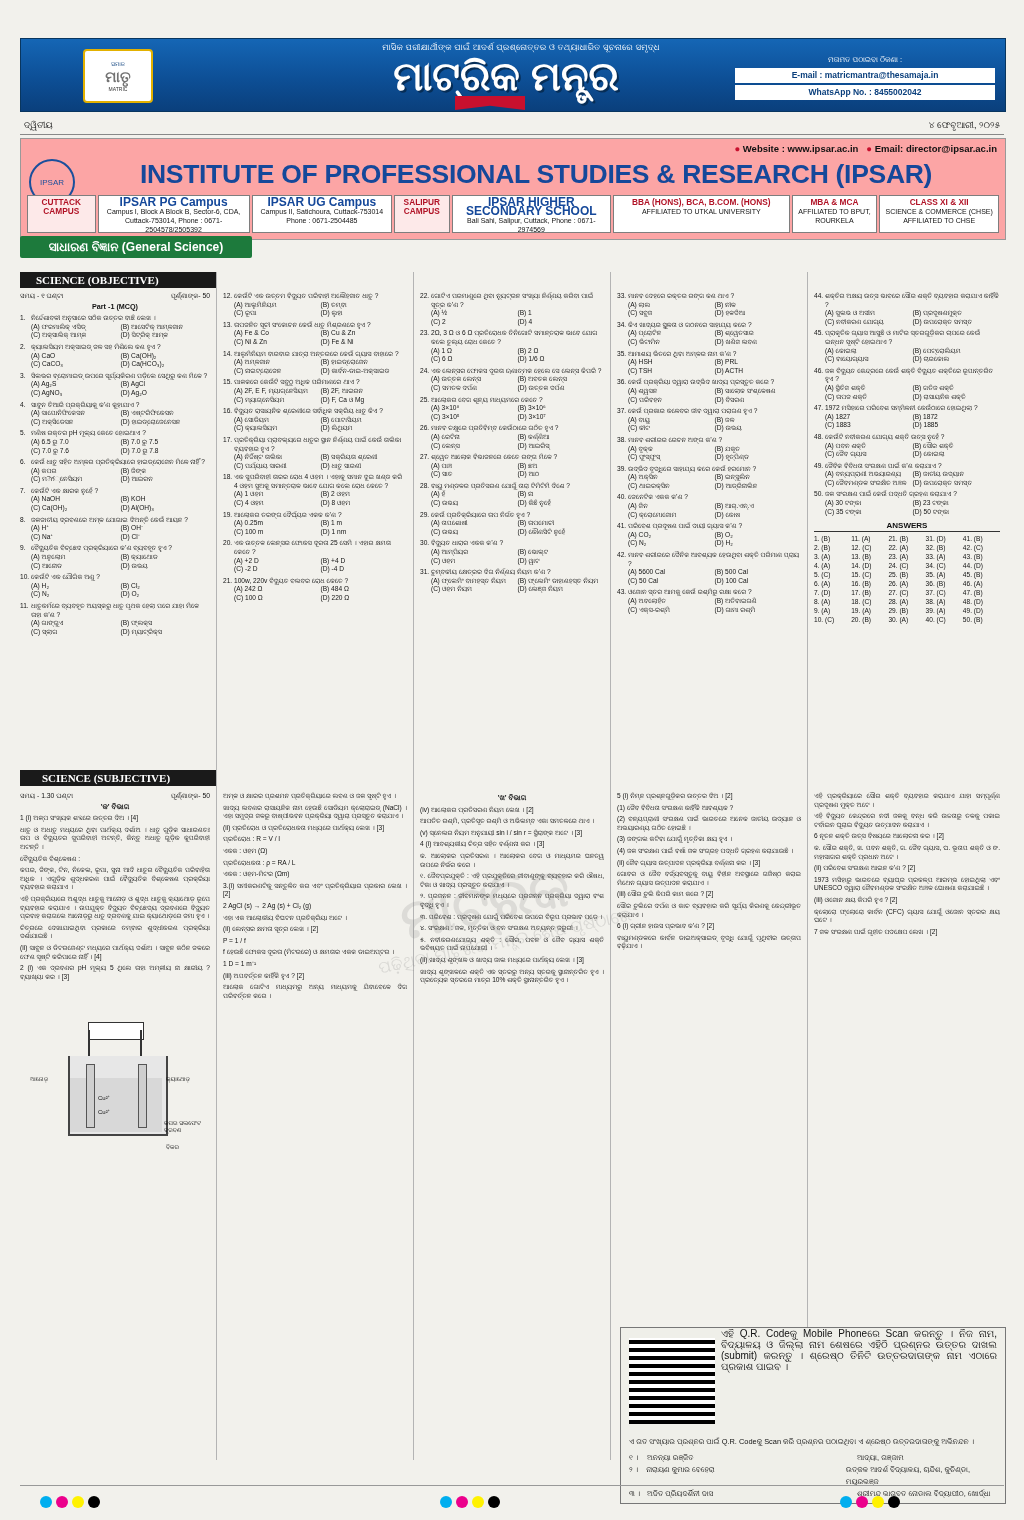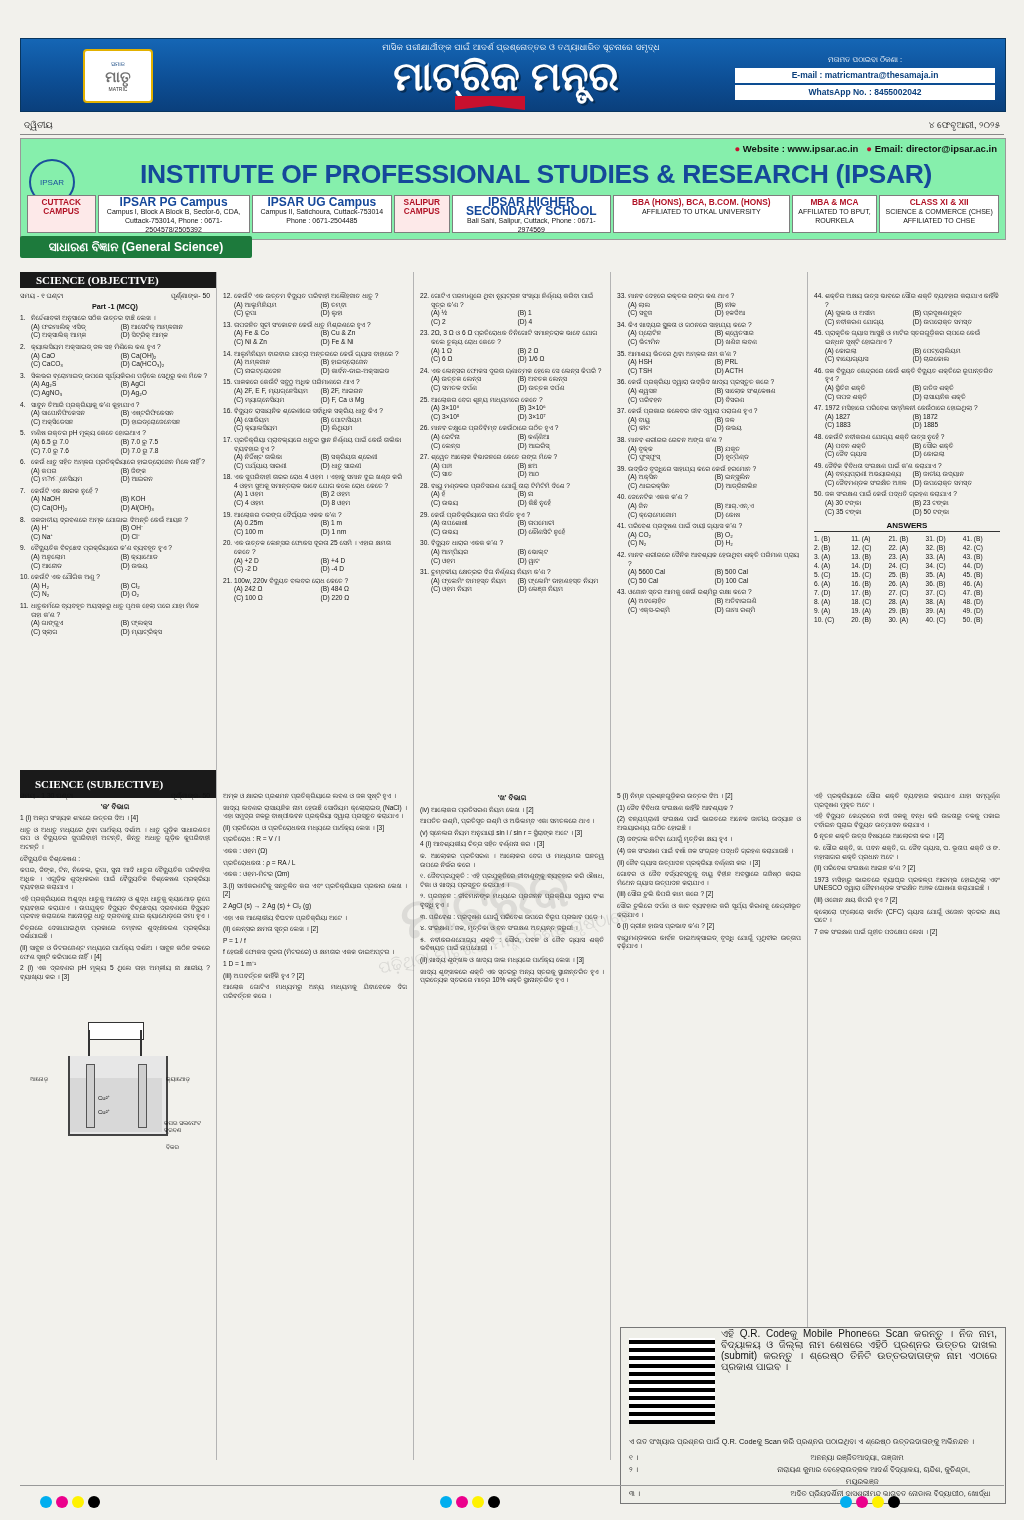--- a/index.html
+++ b/index.html
@@ -22,21 +22,21 @@
   .mh-contact .sub{font-size:7.5px;margin-bottom:2px;}
   .mh-ribbon{position:absolute;left:455px;top:96px;width:70px;height:14px;background:#c8102e;
     clip-path:polygon(0 0,100% 0,100% 100%,50% 70%,0 100%);}
 
   
   .dateline{position:absolute;left:20px;top:118px;width:984px;height:16px;border-bottom:1px solid #888;font-size:9px;color:#111;}
   .dateline .left{position:absolute;left:4px;top:2px;}
   .dateline .right{position:absolute;right:4px;top:2px;}
 
   
-  .ad{position:absolute;left:20px;top:138px;width:984px;height:100px;background:#86efac;border:1px solid #999;}
+  .ad{position:absolute;left:20px;top:138px;width:984px;height:100px;background:#fca5a5;border:1px solid #999;}
   .ad-web{position:absolute;right:8px;top:4px;font-size:9.5px;color:#111;font-weight:bold;}
   .ad-web .dot{color:#c8102e;}
   .ad-seal{position:absolute;left:8px;top:20px;width:42px;height:42px;border-radius:50%;border:2px solid #1a4f9c;
     display:flex;align-items:center;justify-content:center;color:#1a4f9c;font-size:8px;}
   .ad-name{position:absolute;left:55px;top:20px;width:920px;text-align:center;font-size:26.5px;font-weight:bold;color:#15489a;letter-spacing:-.3px;}
   .ad-strip{position:absolute;left:6px;top:56px;width:972px;height:38px;display:flex;gap:2px;}
   .cell{border:1px solid #7e7e7e;background:#fff;padding:2px 3px;font-size:7px;line-height:9px;text-align:center;color:#111;box-sizing:border-box;}
   .cell.red{background:#fde9e9;}
   .cell .hd{color:#b11226;font-weight:bold;font-size:8.3px;}
   .cell .hd2{color:#15489a;font-weight:bold;font-size:12px;}
@@ -47,22 +47,22 @@
     display:flex;align-items:center;justify-content:center;border-radius:2px;}
   .subj-red{position:absolute;left:238px;top:0;width:746px;height:22px;background:#c8102e;color:#fff;font-size:11.5px;font-weight:bold;
     display:flex;align-items:center;justify-content:center;border-radius:2px;}
 
   
   .body{position:absolute;left:20px;top:272px;width:984px;height:1188px;}
   .rule-v{position:absolute;top:0;width:1px;height:100%;background:#b4b4b4;}
 
   .objbar{position:absolute;left:0;top:0;width:196px;height:16px;background:#1a1a1a;color:#fff;font-size:11px;font-weight:bold;
     display:flex;align-items:center;padding-left:16px;box-sizing:border-box;font-family:"Liberation Serif",serif;}
-  .subbar{position:absolute;left:0;top:498px;width:196px;height:28px;background:#1a1a1a;color:#fff;font-size:11px;font-weight:bold;
-    display:flex;align-items:center;padding-left:15px;box-sizing:border-box;font-family:"Liberation Serif",serif;}
+  .subbar{position:absolute;left:0;top:498px;width:196px;height:16px;background:#1a1a1a;color:#fff;font-size:11px;font-weight:bold;
+    display:flex;align-items:center;padding-left:22px;box-sizing:border-box;font-family:"Liberation Serif",serif;}
 
   .col{position:absolute;top:0;font-size:6.6px;line-height:8.6px;color:#111;}
   .q{position:relative;margin-bottom:3px;padding-left:11px;}
   .q .n{position:absolute;left:0;top:0;}
   .opts{display:flex;flex-wrap:wrap;}
   .opts span{width:50%;}
   .hdr{text-align:center;font-weight:bold;font-size:7.2px;margin:2px 0 3px 0;}
   .secline{display:flex;justify-content:space-between;font-size:6.8px;margin-bottom:2px;}
   .para{text-align:justify;margin-bottom:3px;}
 
@@ -82,21 +82,21 @@
   .dlabel{position:absolute;font-size:6px;color:#111;}
 
   
   .qrbox{position:absolute;left:600px;top:1055px;width:384px;height:175px;border:1px solid #777;background:#efefe9;}
   .qr{position:absolute;left:8px;top:10px;width:86px;height:86px;background:
      repeating-linear-gradient(0deg,#000 0 4px,#fff 4px 8px),
      repeating-linear-gradient(90deg,#000 0 4px,transparent 4px 8px);}
   .qrtext{position:absolute;left:100px;top:0;width:276px;font-size:10px;line-height:11px;text-align:justify;color:#111;}
   .qrlist{position:absolute;left:8px;top:108px;width:368px;font-size:7.4px;line-height:12px;color:#111;}
   .qrlist .r{display:flex;}
-  .qrlist .r .a{width:210px;text-align:right;}
+  .qrlist .r .a{width:210px;}
 
   
   .wm{position:absolute;left:255px;top:600px;width:420px;text-align:center;font-size:54px;color:rgba(120,120,120,.18);
       transform:rotate(-12deg);font-weight:bold;pointer-events:none;}
   .wm2{position:absolute;left:255px;top:660px;width:460px;text-align:center;font-size:17px;color:rgba(120,120,120,.20);
       transform:rotate(-12deg);pointer-events:none;}
 
   
   .cbar{position:absolute;bottom:12px;height:12px;display:flex;}
   .cbar i{display:block;width:12px;height:12px;border-radius:50%;margin-right:4px;}

